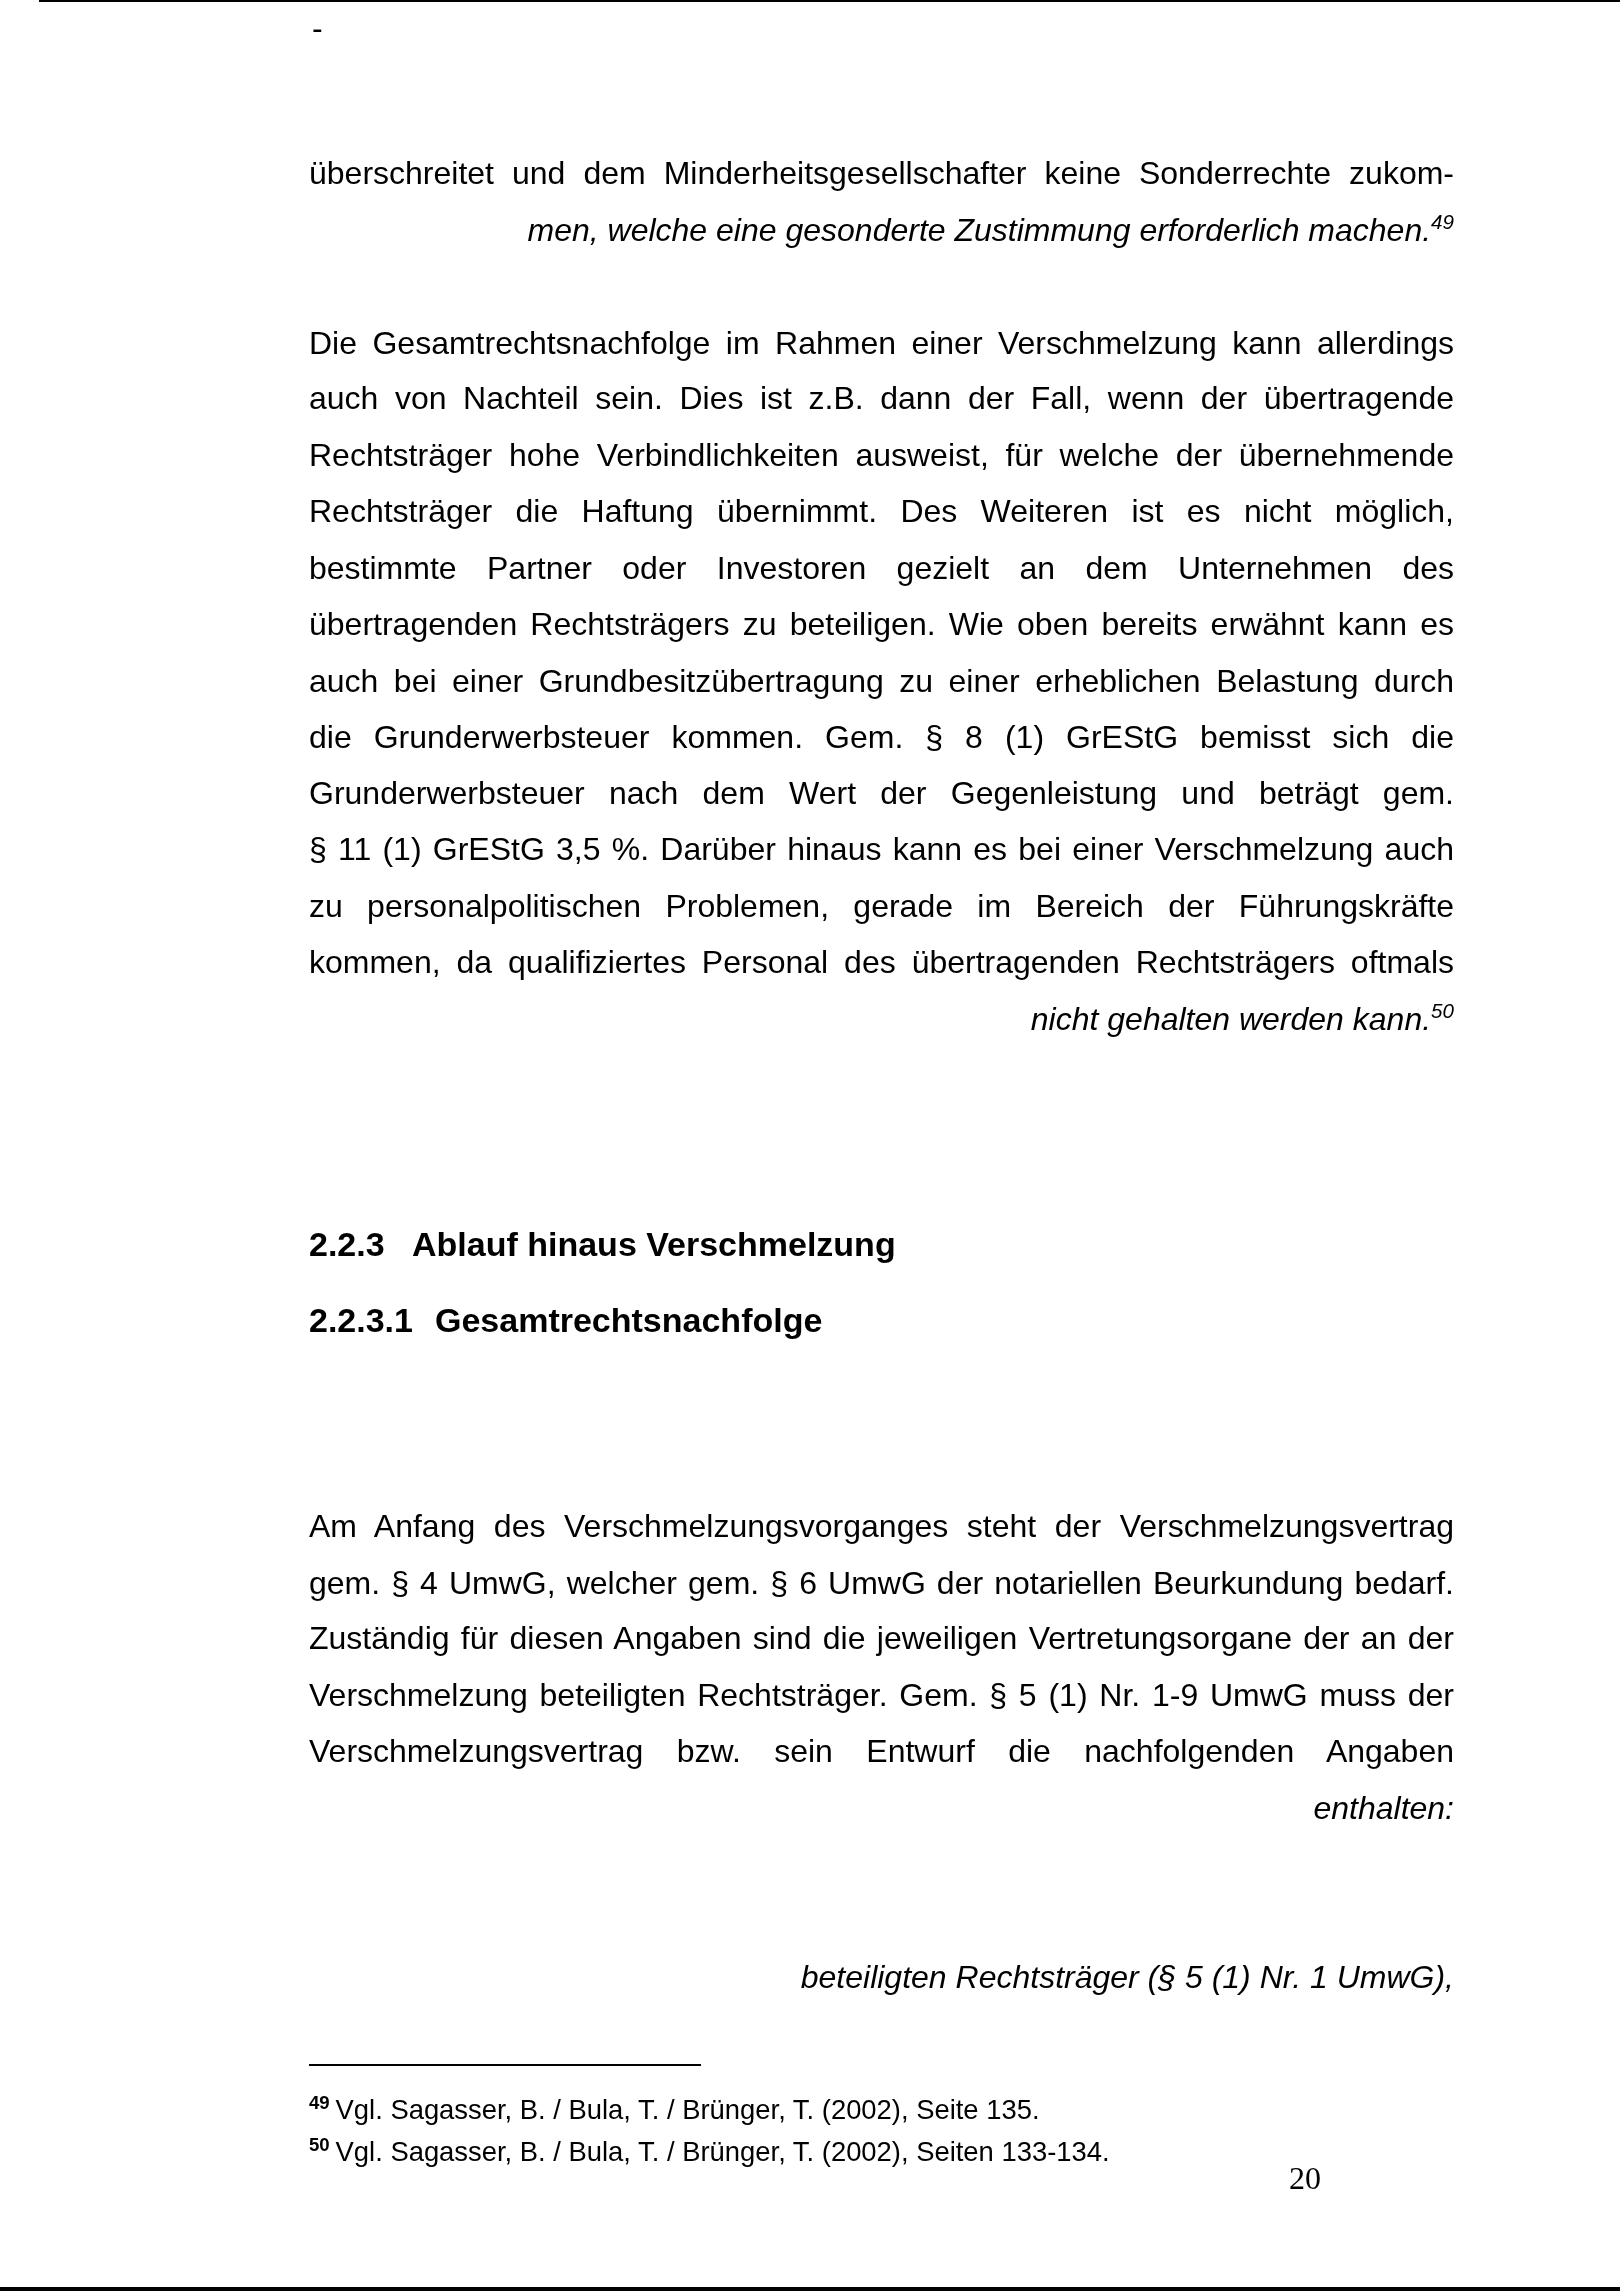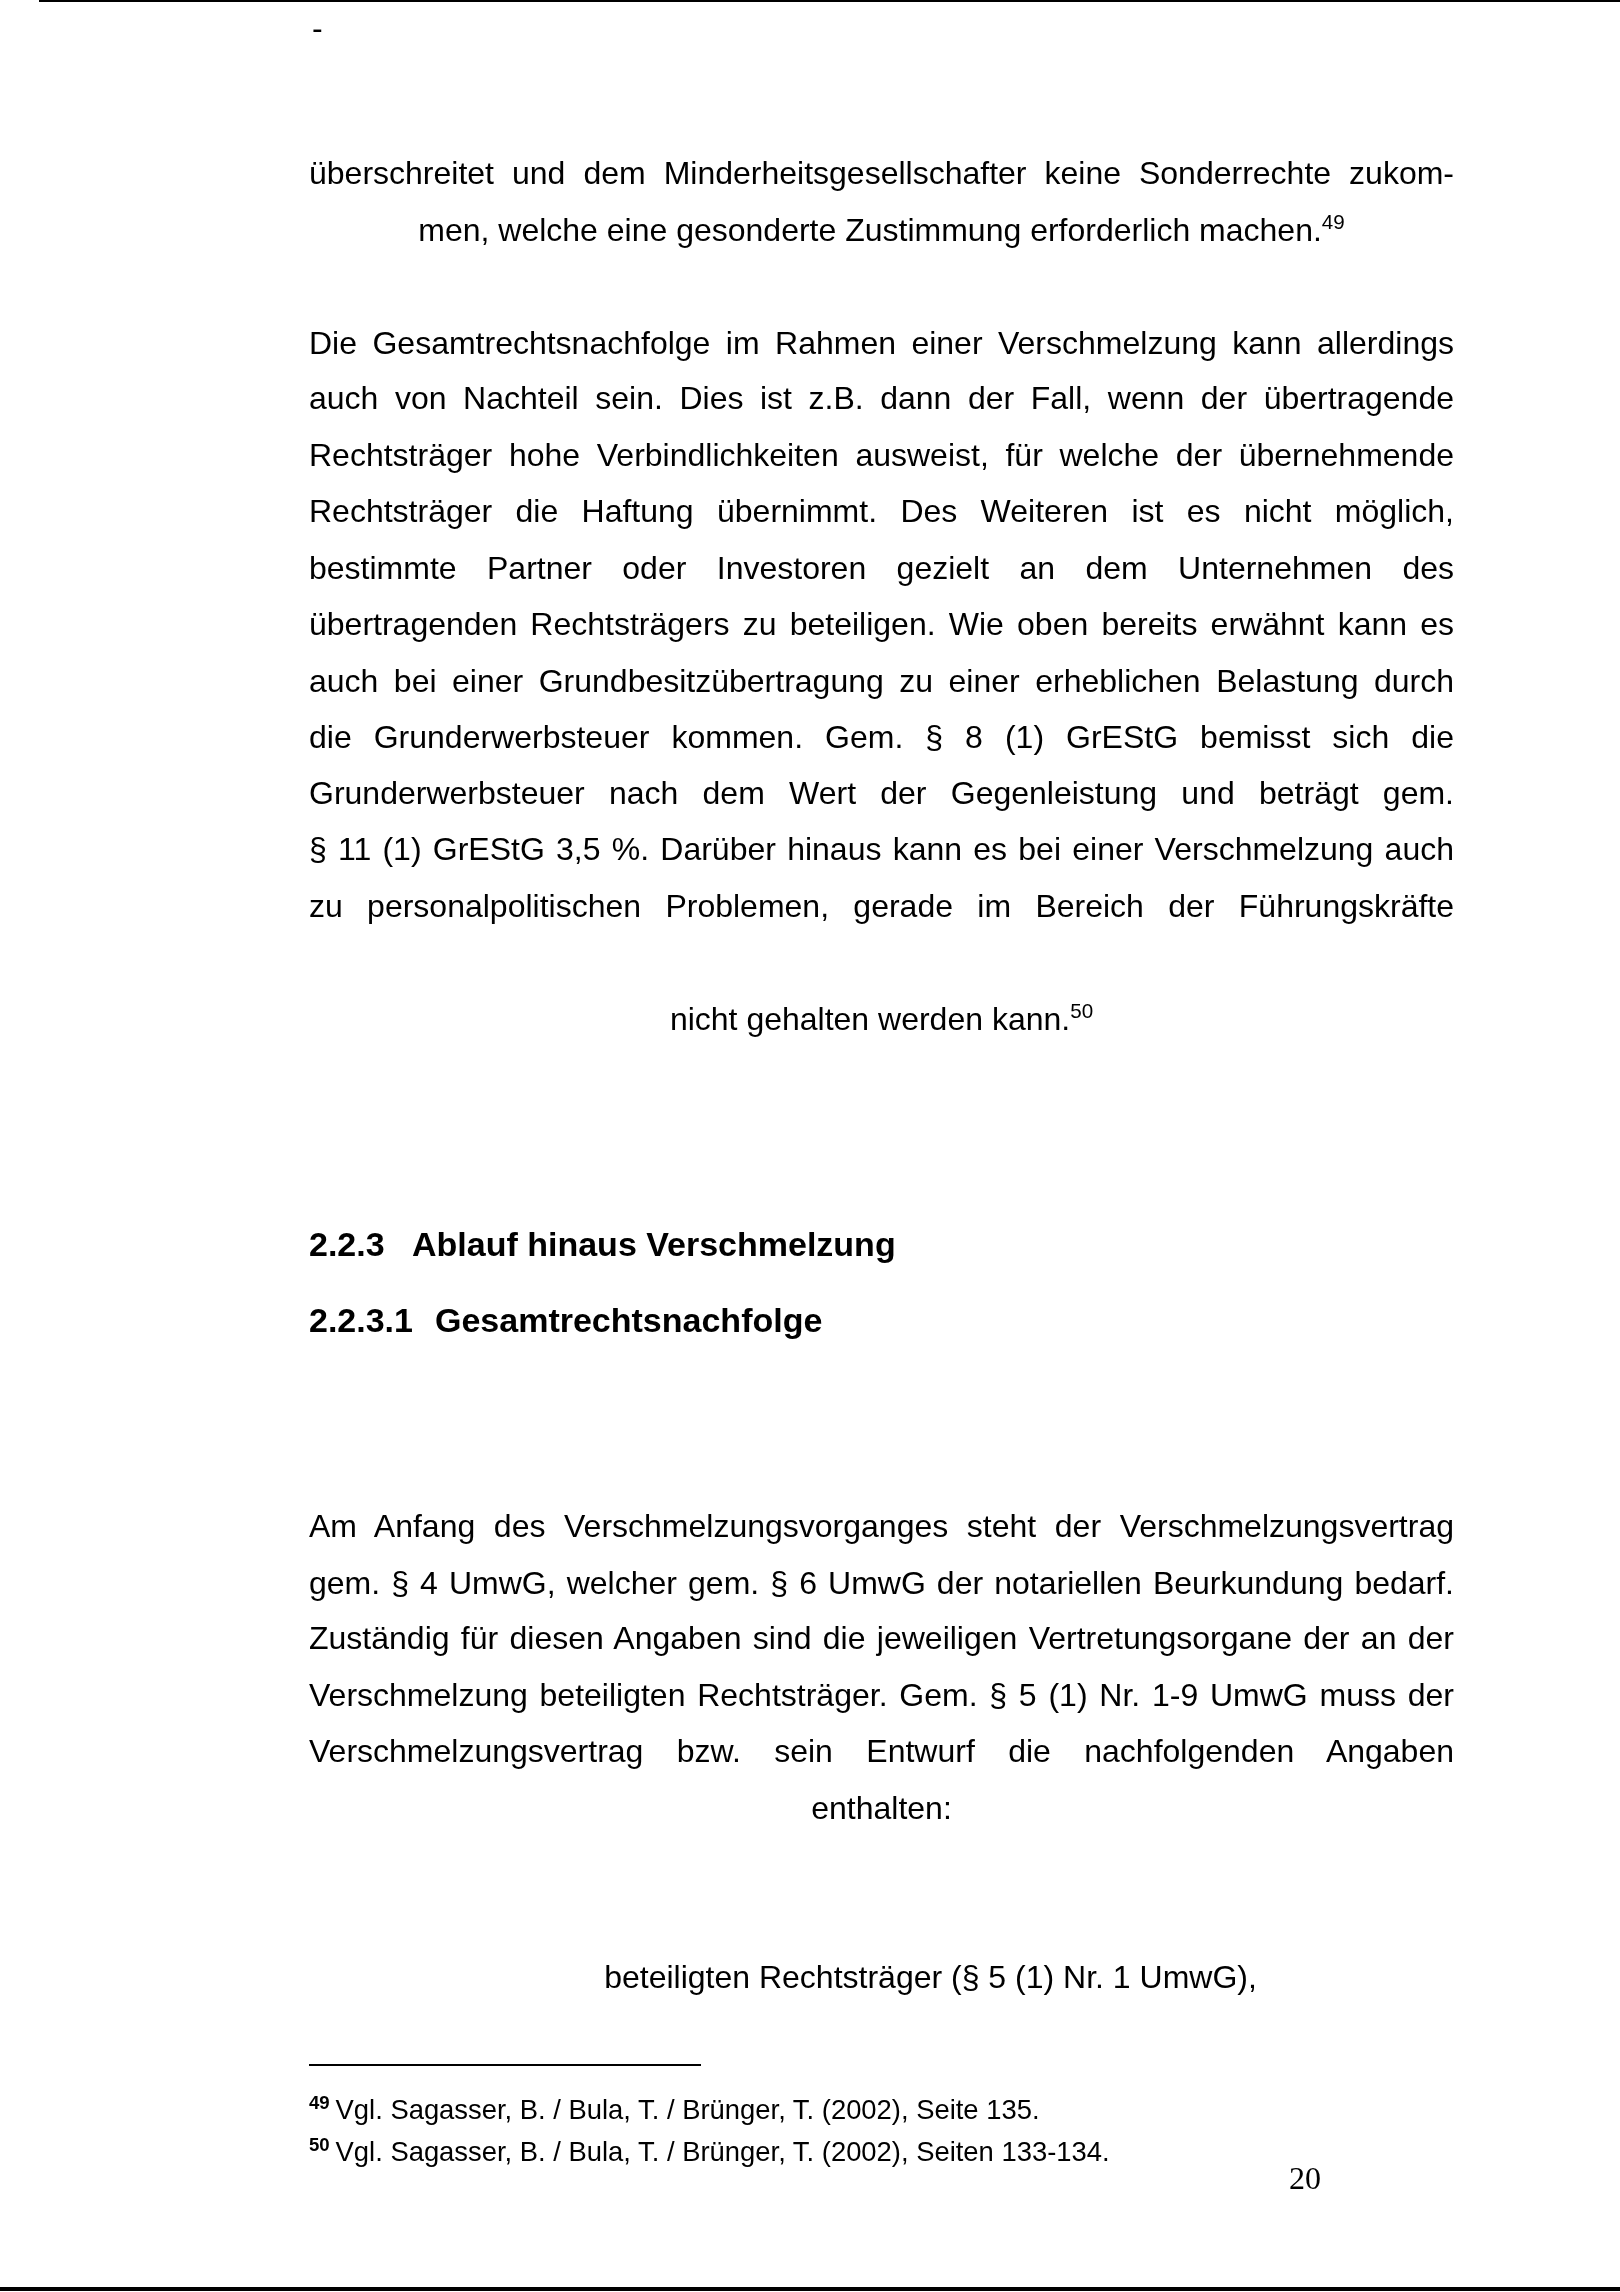--- a/index.html
+++ b/index.html
@@ -11,21 +11,21 @@
     overflow:hidden;
   }
   .bline{
     position:absolute;left:309px;width:1145px;height:57px;
     font-size:32px;line-height:56px;
     overflow:hidden;white-space:nowrap;
   }
   .just{
     text-align:justify;text-align-last:justify;white-space:normal;
   }
-  .left{text-align:center;}
+  .left{text-align:right;font-style:italic;}
   sup.ref{font-size:20.6px;vertical-align:super;line-height:0;}
   .heading{
     position:absolute;left:309px;width:1145px;height:57px;
     font-size:34px;font-weight:bold;line-height:56px;
     display:flex;white-space:nowrap;overflow:hidden;align-items:center;
   }
   .hnum1{display:inline-block;width:103px;flex:none;}
   .hnum2{display:inline-block;width:126px;flex:none;}
   .bullet-dash{
     position:absolute;left:312px;width:59px;height:57px;
@@ -66,20 +66,21 @@
   <div class="bline just" style="top:370px">auch von Nachteil sein. Dies ist z.B. dann der Fall, wenn der übertragende</div>
   <div class="bline just" style="top:427px">Rechtsträger hohe Verbindlichkeiten ausweist, für welche der übernehmende</div>
   <div class="bline just" style="top:483px">Rechtsträger die Haftung übernimmt. Des Weiteren ist es nicht möglich,</div>
   <div class="bline just" style="top:540px">bestimmte Partner oder Investoren gezielt an dem Unternehmen des</div>
   <div class="bline just" style="top:596px">übertragenden Rechtsträgers zu beteiligen. Wie oben bereits erwähnt kann es</div>
   <div class="bline just" style="top:653px">auch bei einer Grundbesitzübertragung zu einer erheblichen Belastung durch</div>
   <div class="bline just" style="top:709px">die Grunderwerbsteuer kommen. Gem. § 8 (1) GrEStG bemisst sich die</div>
   <div class="bline just" style="top:765px">Grunderwerbsteuer nach dem Wert der Gegenleistung und beträgt gem.</div>
   <div class="bline just" style="top:821px">§ 11 (1) GrEStG 3,5 %. Darüber hinaus kann es bei einer Verschmelzung auch</div>
   <div class="bline just" style="top:878px">zu personalpolitischen Problemen, gerade im Bereich der Führungskräfte</div>
+  <div class="bline just" style="top:934px">kommen, da qualifiziertes Personal des übertragenden Rechtsträgers oftmals</div>
   <div class="bline left" style="top:991px"><span>nicht gehalten werden kann.</span><sup class="ref">50</sup></div>
 
   <div class="heading" style="top:1215px">
     <span class="hnum1">2.2.3</span>
     <span>Ablauf hinaus Verschmelzung</span>
   </div>
   <div class="heading" style="top:1291px">
     <span class="hnum2">2.2.3.1</span>
     <span>Gesamtrechtsnachfolge</span>
   </div>

